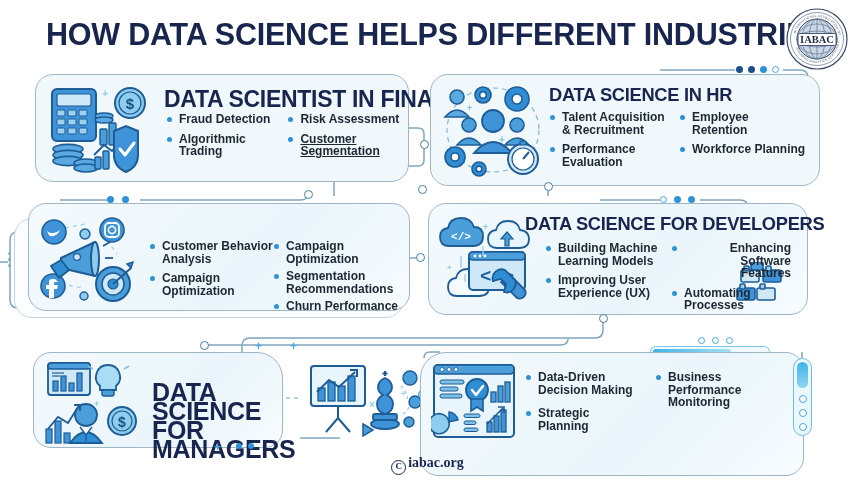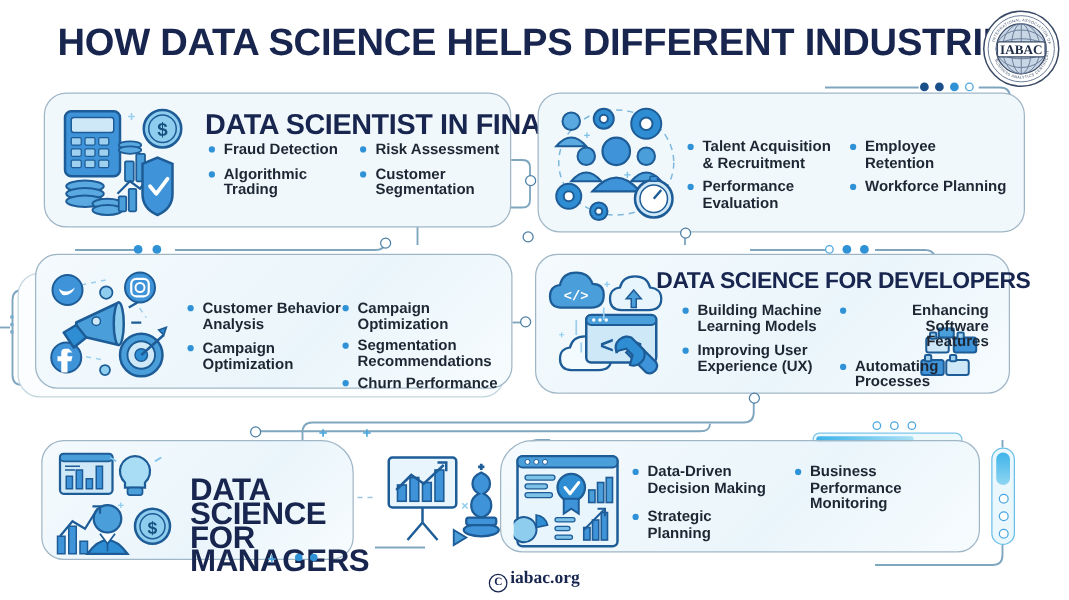--- a/index.html
+++ b/index.html
@@ -234,21 +234,21 @@
     </div>
     <div class="cardtitle" style="left:128px;top:13px;font-size:23px;">DATA SCIENTIST IN FINANCE</div>
     <div class="bullets" style="left:130px;top:38px;width:238px;">
       <div class="bcol" style="width:125px;">
         <div class="bullet">Fraud Detection</div>
         <div class="bullet" style="white-space:pre-line;">Algorithmic
 Trading</div>
       </div>
       <div class="bcol" style="width:120px;">
         <div class="bullet">Risk Assessment</div>
-        <div class="bullet" style="white-space:pre-line;">Customer
+        <div class="bullet" style="white-space:pre-line;text-decoration:underline;">Customer
 Segmentation</div>
       </div>
     </div>
   </div>
   <div class="node" style="left:420px;top:140px;"></div>
 
   <div class="card" style="left:430px;top:74px;width:390px;height:112px;">
     <div class="art" style="left:8px;top:6px;">
       <svg width="108" height="98" viewBox="0 0 108 98">
         <g fill="none" stroke="#7fb8dd" stroke-width="1.2" stroke-dasharray="5 4">
@@ -281,20 +281,21 @@
         <circle cx="84" cy="78" r="15" fill="#cfe8f8" stroke="#1d5c96" stroke-width="2"></circle>
         <circle cx="84" cy="78" r="11" fill="#ffffff" stroke="#1d5c96" stroke-width="1.2"></circle>
         <rect x="81" y="60" width="6" height="4" rx="1" fill="#3f93d8" stroke="#1d5c96" stroke-width="1.2"></rect>
         <path d="M84 78 L90 71" stroke="#1d5c96" stroke-width="2" fill="none"></path>
         <g fill="#7fc2e8">
             <text x="60" y="62" font-size="10" font-weight="bold">+</text>
             <text x="28" y="30" font-size="9" font-weight="bold">+</text>
           </g>
       </svg>
     </div>
+    <div class="cardtitle" style="left:118px;top:11px;font-size:18.3px;">DATA SCIENCE IN HR</div>
     <div class="bullets" style="left:118px;top:36px;width:262px;">
       <div class="bcol" style="width:130px;">
         <div class="bullet" style="white-space:pre-line;">Talent Acquisition
 &amp; Recruitment</div>
         <div class="bullet" style="white-space:pre-line;">Performance
 Evaluation</div>
       </div>
       <div class="bcol" style="width:130px;">
         <div class="bullet" style="white-space:pre-line;">Employee
 Retention</div>
@@ -528,21 +529,21 @@
           <path d="M98 52 q6 -4 6 -8"></path>
       </g>
       <g fill="#8fcdee">
           <text x="64" y="46" font-size="10" font-weight="bold">×</text>
           <text x="96" y="34" font-size="8" font-weight="bold">+</text>
         </g>
     </svg>
   </div>
   <div class="node blue" style="left:418px;top:390px;"></div>
 
-  <div class="card soft" style="left:400px;top:352px;width:384px;height:90px;border-top-left-radius:26px;">
+  <div class="card soft" style="left:420px;top:352px;width:384px;height:124px;border-top-left-radius:26px;">
     <div class="art" style="left:10px;top:9px;">
       <svg width="86" height="78" viewBox="0 0 86 78">
         <rect x="3" y="3" width="80" height="72" rx="4" fill="#e9f5fc" stroke="#1d5c96" stroke-width="2"></rect>
         <rect x="3" y="3" width="80" height="9" rx="4" fill="#4a9eda" stroke="#1d5c96" stroke-width="1.6"></rect>
         <g fill="#ffffff" stroke="#1d5c96" stroke-width="0.8">
             <circle cx="11" cy="7.5" r="2"></circle>
             <circle cx="18" cy="7.5" r="2"></circle>
             <circle cx="25" cy="7.5" r="2"></circle>
           </g>
         <g fill="#7fc2e8" stroke="#1d5c96" stroke-width="1">

